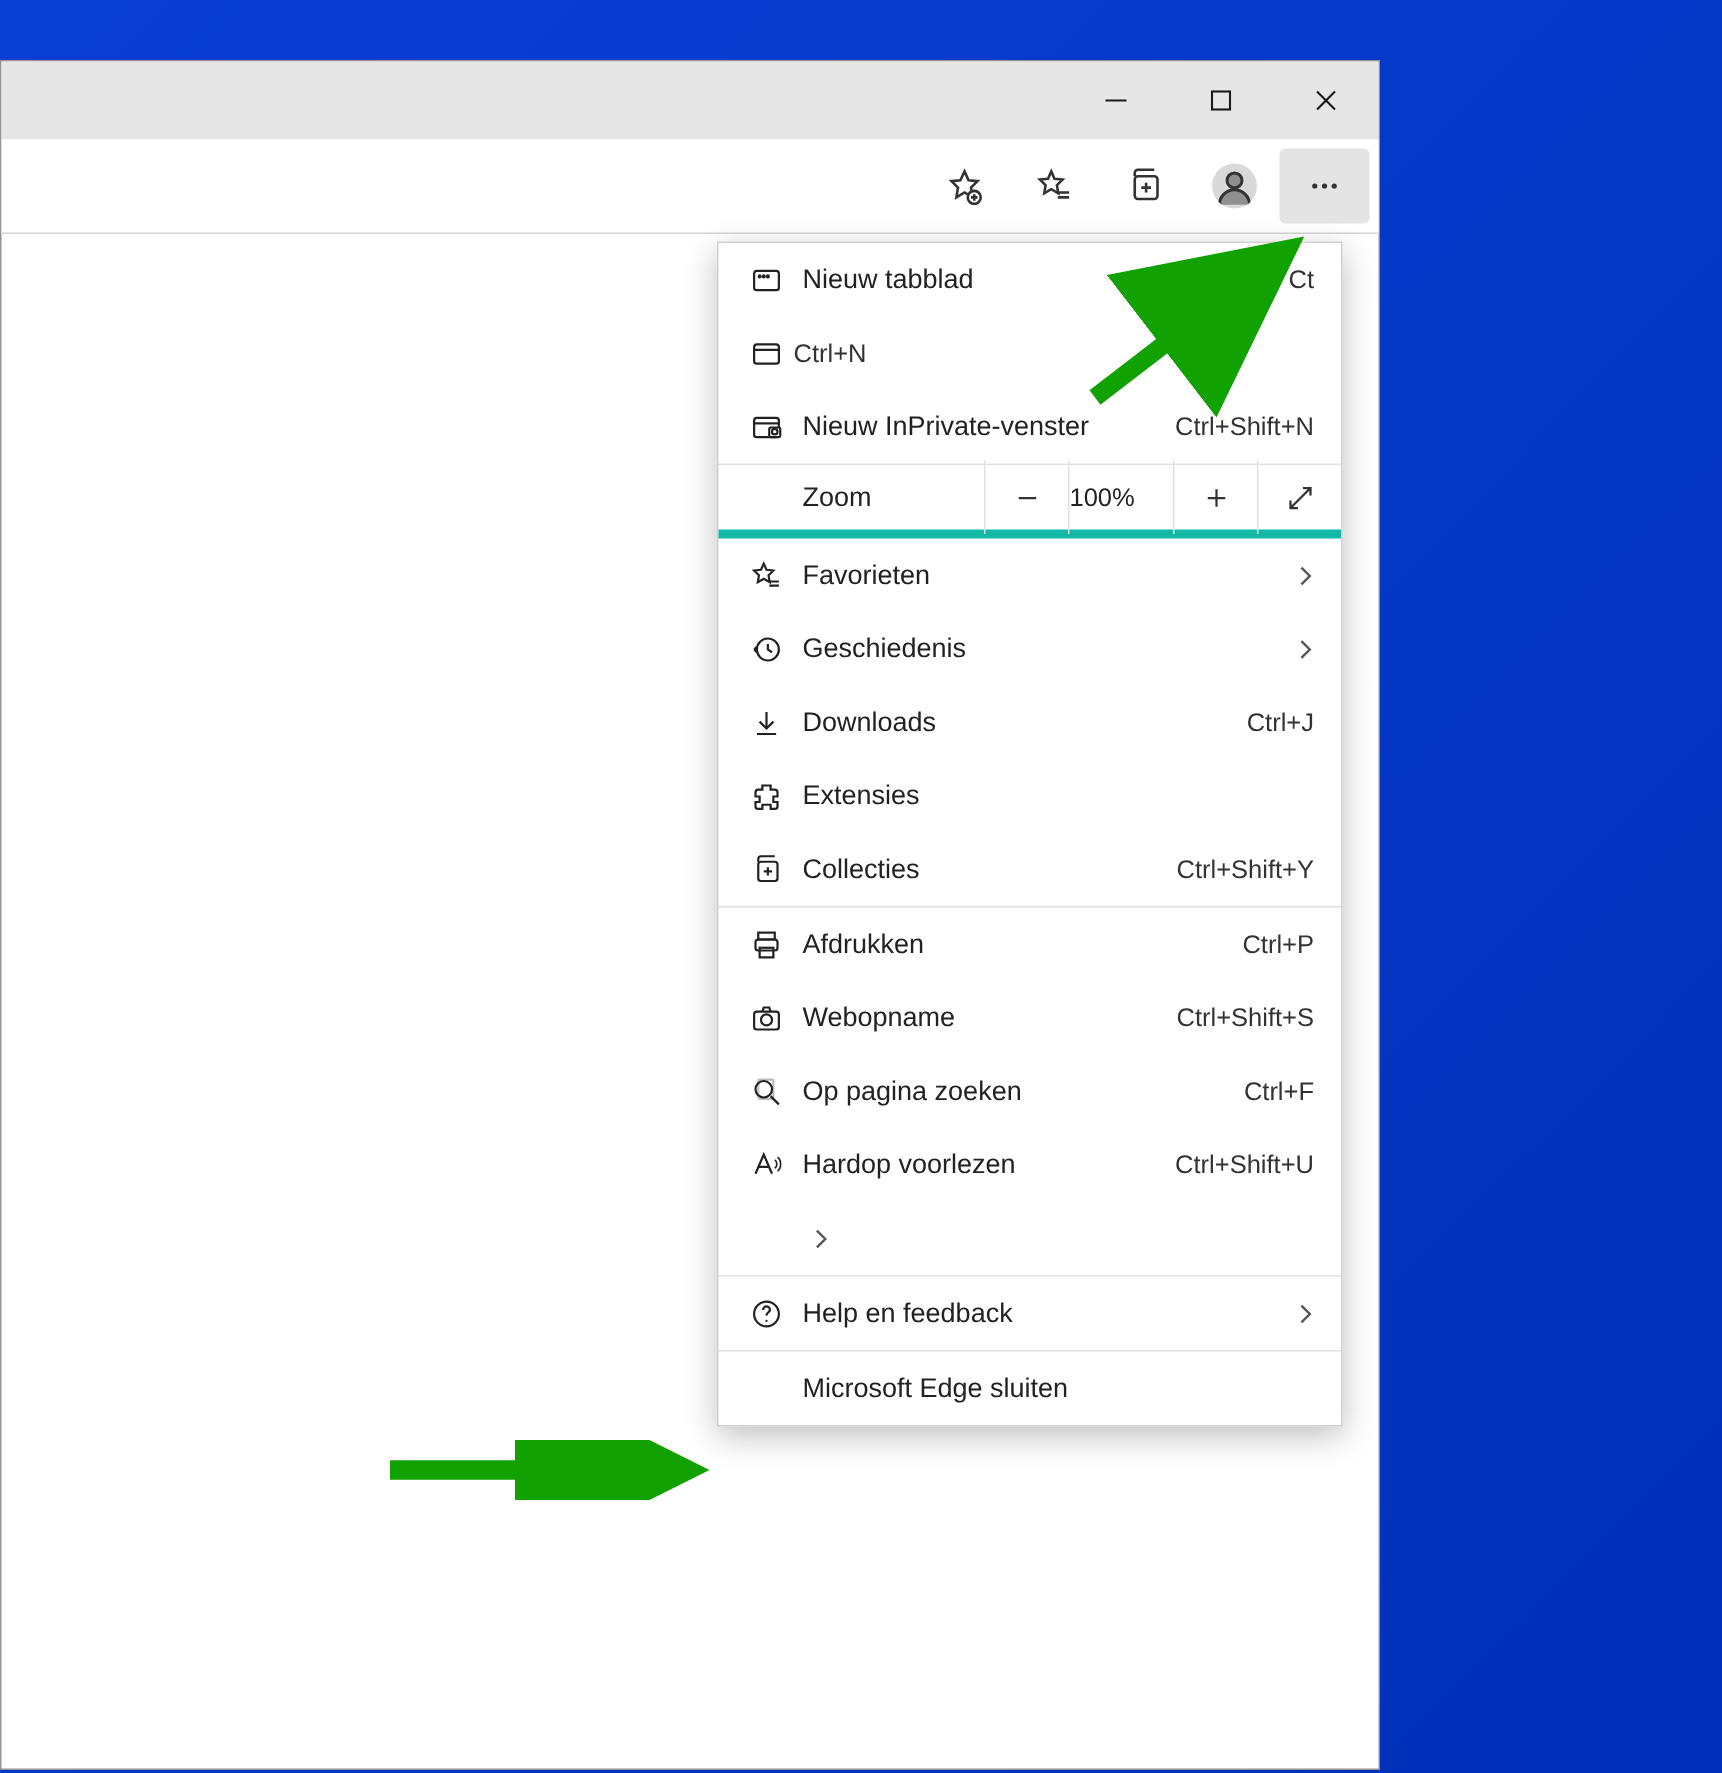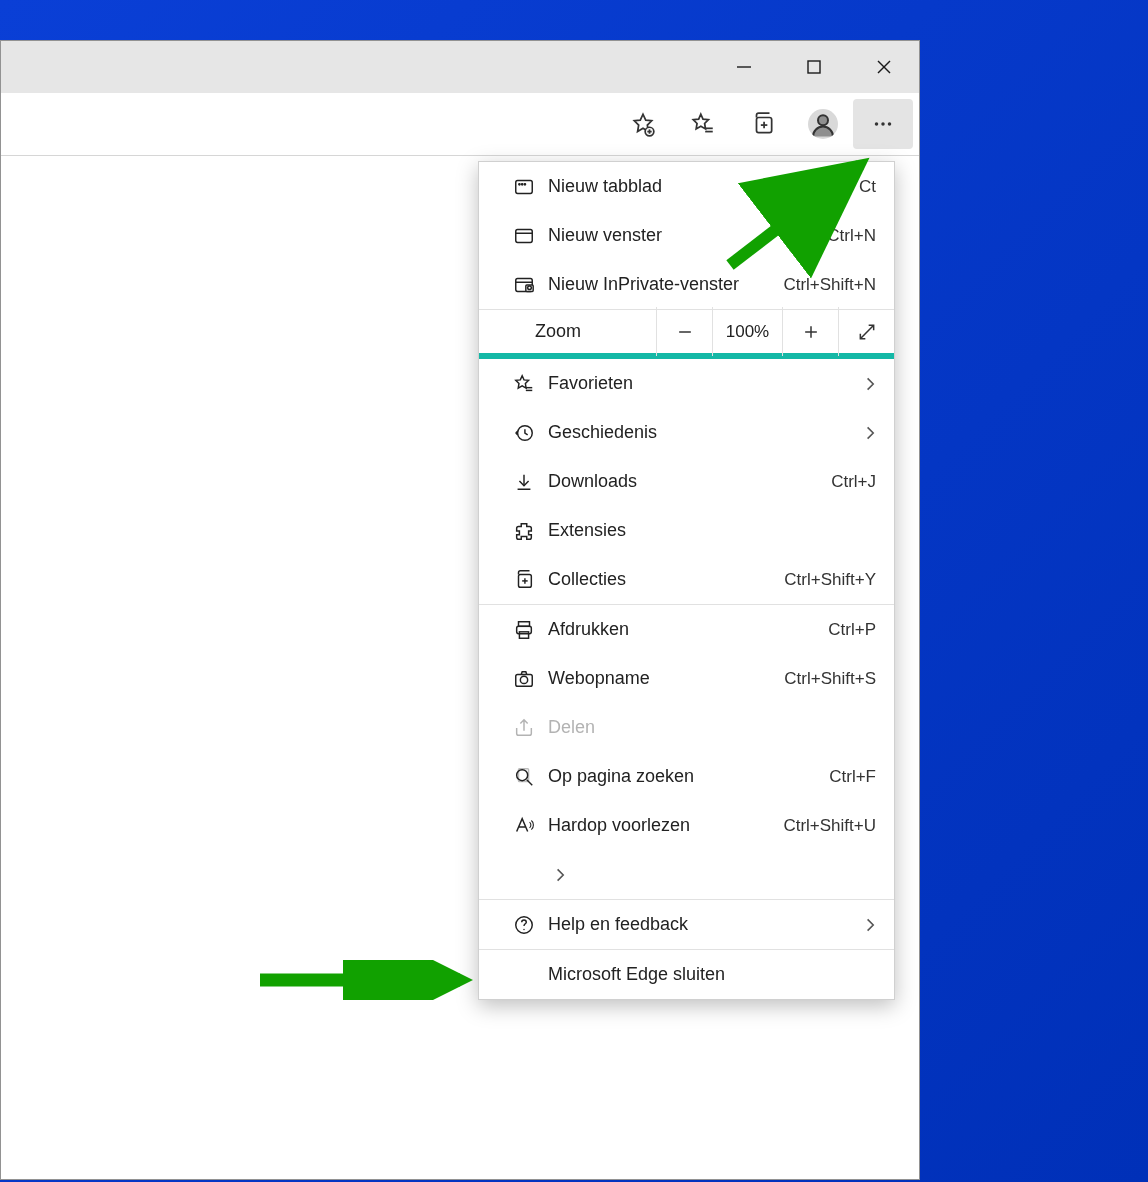--- a/index.html
+++ b/index.html
@@ -72,21 +72,20 @@
     box-shadow: 0 6px 20px rgba(0,0,0,0.25);
     font-size: 18px;
     color: #222;
   }
   .menu-item {
     display: flex;
     align-items: center;
     height: 49px;
     padding: 0 18px 0 14px;
     cursor: pointer;
-    margin-left: 13px;
   }
   .menu-item.disabled { color: #b3b3b3; cursor: default; }
   .menu-item.disabled .menu-icon svg { stroke: #b3b3b3; }
   .menu-icon {
     width: 36px;
     display: flex;
     align-items: center;
     justify-content: center;
   }
   .menu-icon svg { stroke: #222; fill: none; stroke-width: 1.6; }
@@ -111,21 +110,20 @@
     height: 49px;
     display: flex;
     align-items: center;
     justify-content: center;
     border-left: 1px solid #e1e1e1;
     cursor: pointer;
   }
   .zoom-ctrl svg { stroke: #333; fill:none; stroke-width:1.8; }
   .zoom-val {
     width: 70px;
-    text-align: center;
     font-size: 17px;
     border-left: 1px solid #e1e1e1;
     height: 49px;
     line-height: 49px;
   }
   
   .arrow {
     position: absolute;
     pointer-events: none;
   }
@@ -212,21 +210,20 @@
     <span class="menu-shortcut">Ct</span>
   </div>
 
   <div class="menu-item">
     <span class="menu-icon">
       <svg width="22" height="22" viewBox="0 0 24 24">
           <rect x="3" y="5" width="18" height="14" rx="2"></rect>
           <line x1="3" y1="9" x2="21" y2="9"></line>
         </svg>
     </span>
-    <span class="menu-label">Nieuw venster</span>
     <span class="menu-shortcut">Ctrl+N</span>
   </div>
 
   <div class="menu-item">
     <span class="menu-icon">
       <svg width="22" height="22" viewBox="0 0 24 24">
           <rect x="3" y="5" width="18" height="14" rx="2"></rect>
           <line x1="3" y1="9" x2="21" y2="9"></line>
           <rect x="14" y="12" width="8" height="7" rx="1" fill="#fff"></rect>
           <circle cx="18" cy="15" r="2"></circle>
@@ -343,28 +340,20 @@
       <svg width="22" height="22" viewBox="0 0 24 24">
           <rect x="3" y="7" width="18" height="13" rx="2"></rect>
           <circle cx="12" cy="13" r="4"></circle>
           <path d="M9 7l1-3h4l1 3"></path>
         </svg>
     </span>
     <span class="menu-label">Webopname</span>
     <span class="menu-shortcut">Ctrl+Shift+S</span>
   </div>
 
-  <div class="menu-item disabled">
-    <span class="menu-icon">
-      <svg width="22" height="22" viewBox="0 0 24 24">
-          <path d="M4 12v6a2 2 0 002 2h12a2 2 0 002-2v-6M12 3v12M8 7l4-4 4 4"></path>
-        </svg>
-    </span>
-    <span class="menu-label">Delen</span>
-  </div>
 
   <div class="menu-item">
     <span class="menu-icon">
       <svg width="22" height="22" viewBox="0 0 24 24">
           <circle cx="10" cy="10" r="6"></circle>
           <line x1="15" y1="15" x2="21" y2="21"></line>
           <rect x="6" y="3" width="11" height="14" rx="1" stroke-opacity="0.3"></rect>
         </svg>
     </span>
     <span class="menu-label">Op pagina zoeken</span>

